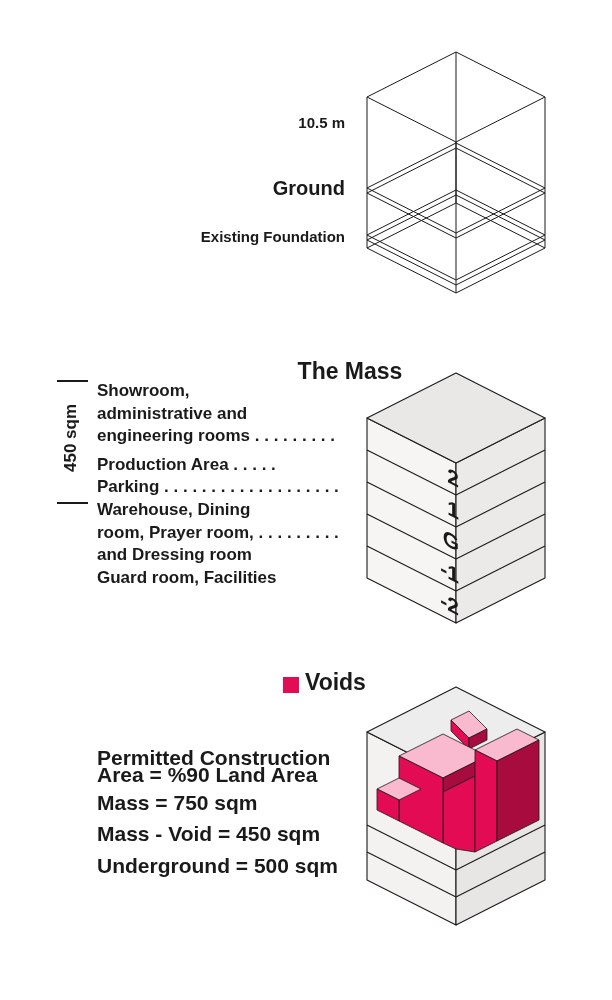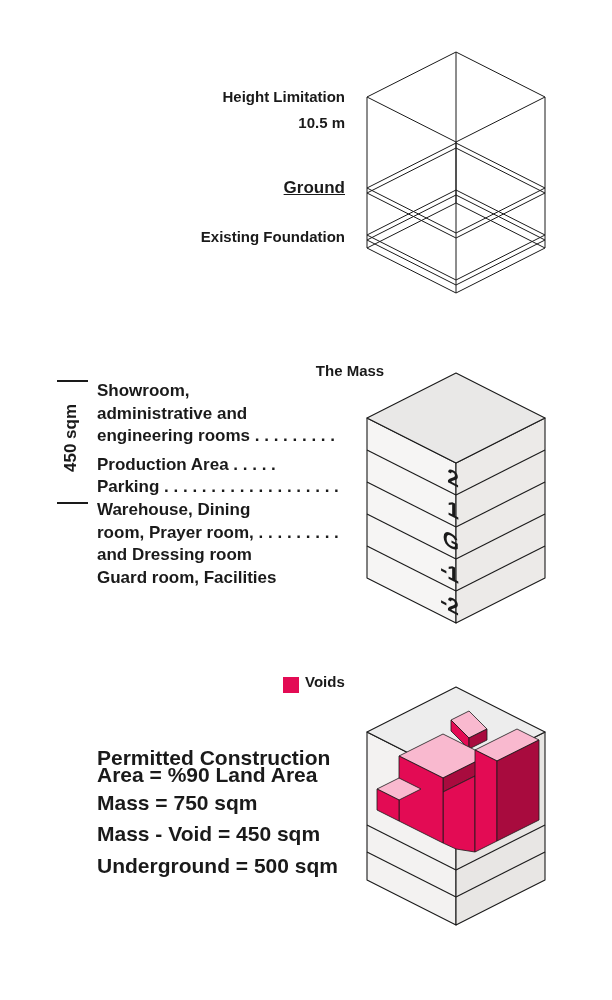--- a/index.html
+++ b/index.html
@@ -4,22 +4,22 @@
 <style>
   html,body{margin:0;padding:0;background:#ffffff;}
   .canvas{
     position:relative;width:612px;height:1000px;background:#ffffff;
     font-family:"Liberation Sans",sans-serif;color:#1a1a1a;font-weight:700;
     overflow:hidden;
   }
   .abs{position:absolute;}
   .rightblock{text-align:right;}
   .t15{font-size:15px;line-height:18px;}
-  .t17{font-size:17px;line-height:20px;text-decoration:underline;}
-  .t19{font-size:15px;line-height:22px;}
+  .t17{font-size:20px;line-height:20px;}
+  .t19{font-size:23px;line-height:22px;}
   .ann{font-size:17px;line-height:22.6px;white-space:nowrap;}
   .ann .indent{margin-top:6px;}
   .ann .gap{}
   .stat{font-size:21px;white-space:nowrap;}
   .vlabel{
     position:absolute;left:71px;top:438px;
     transform:translate(-50%,-50%) rotate(-90deg);
     font-size:17px;white-space:nowrap;
   }
   .bracket{position:absolute;left:57px;width:31px;height:2px;background:#1a1a1a;}
@@ -45,21 +45,20 @@
       <polygon points="456,143 545,188 456,233 367,188"></polygon>
       <polygon points="456,148 545,193 456,238 367,193"></polygon>
 
       <polygon points="456,190 545,235 456,280 367,235"></polygon>
       <polygon points="456,195 545,240 456,285 367,240"></polygon>
 
       <polygon points="367,248 456,293 545,248 456,203"></polygon>
     </g>
   </svg>
 
-  <div class="abs rightblock t15" style="left:150px;top:88px;width:195px">Height Limitation</div>
   <div class="abs rightblock t15" style="left:150px;top:114px;width:195px">10.5 m</div>
   <div class="abs rightblock t17" style="left:150px;top:178px;width:195px">Ground</div>
   <div class="abs rightblock t15" style="left:150px;top:228px;width:195px">Existing Foundation</div>
 
   <div class="abs t19" style="left:250px;top:360px;width:200px;text-align:center">The Mass</div>
 
   <svg style="left:350px;top:365px;width:212px;height:270px" viewBox="350 365 212 270" xmlns="http://www.w3.org/2000/svg">
     <g stroke="#1a1a1a" stroke-width="1.1" stroke-linejoin="round">
       <polygon fill="#f6f5f4" points="367,418 456,463 456,623 367,578"></polygon>
       <polygon fill="#eceae8" points="545,418 456,463 456,623 545,578"></polygon>

